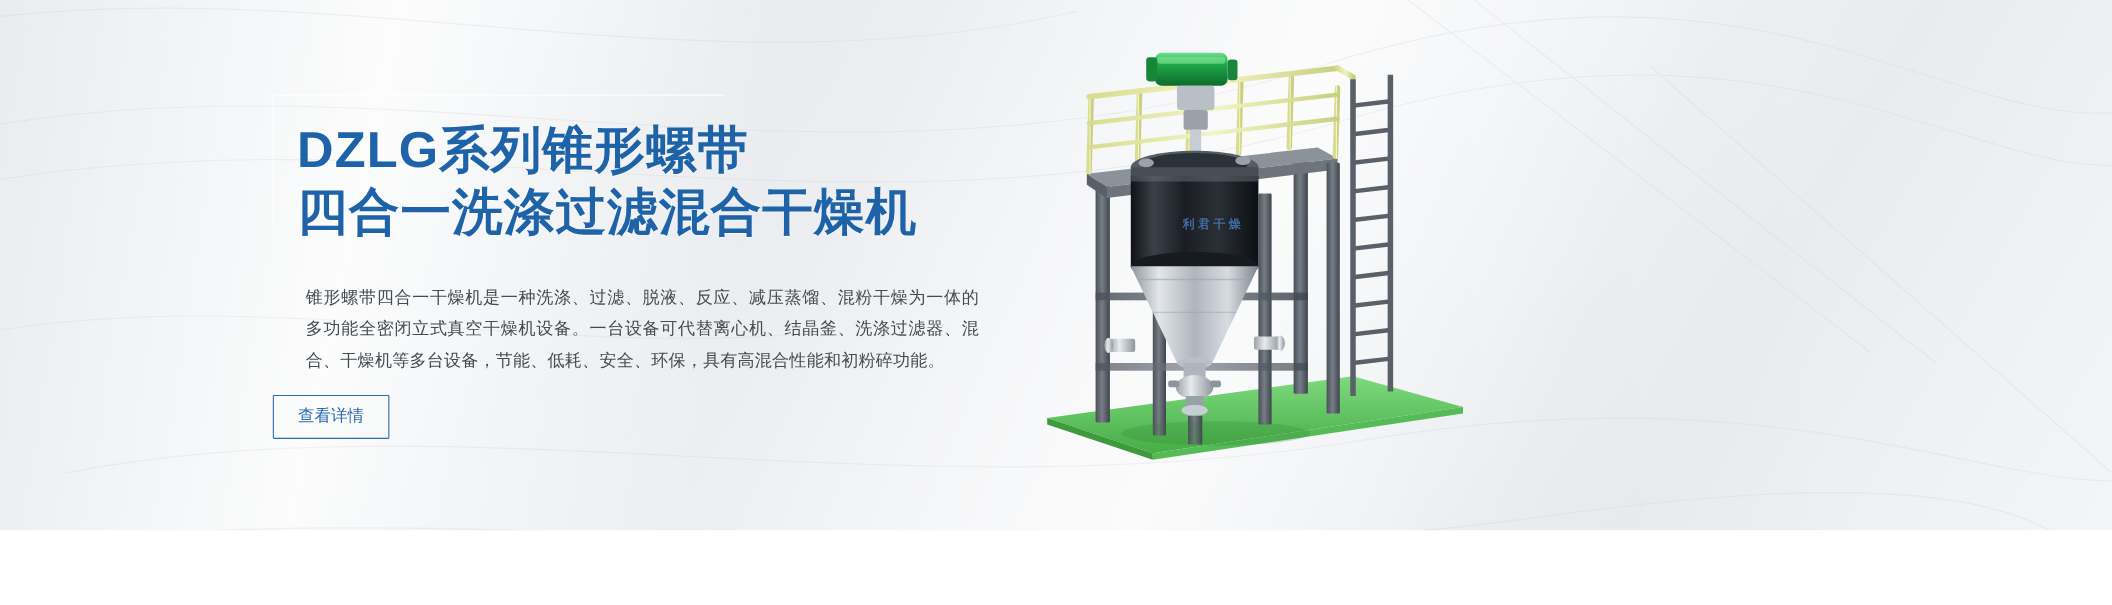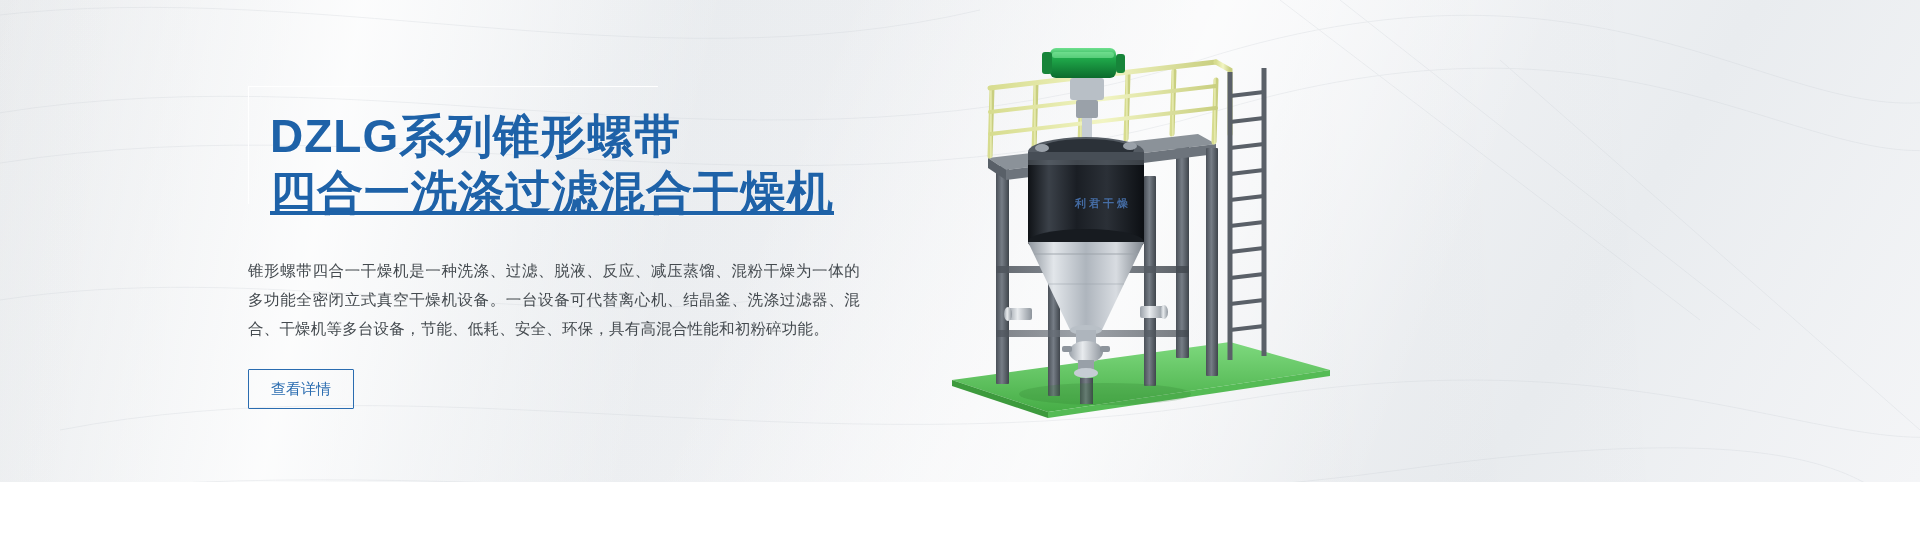--- a/index.html
+++ b/index.html
@@ -53,35 +53,36 @@
   .title-line {
     color: #1e62a8;
     font-size: 46px;
     line-height: 56px;
     font-weight: 700;
     letter-spacing: 1px;
     white-space: nowrap;
     text-shadow: 0 1px 0 rgba(255,255,255,.6);
   }
   .title-line.l1 { padding-left: 0px; }
-  .title-line.l2 { padding-left: 0px; text-decoration: underline; }
+  .title-line.l2 { padding-left: 0px; }
 
   .desc {
     margin-top: 22px;
     width: 612px;
     color: #444a4f;
     font-size: 15.5px;
     line-height: 29px;
     letter-spacing: .2px;
     text-align: justify;
+    margin-left: 30px;
   }
 
   .cta {
     display: inline-block;
-    margin-top: 26px;
+    margin-top: 16px;
     padding: 9px 22px;
     border: 1px solid #2a6cb0;
     color: #2a6cb0;
     background: transparent;
     font-size: 15px;
     line-height: 20px;
     cursor: pointer;
     font-family: inherit;
     border-radius: 1px;
   }

